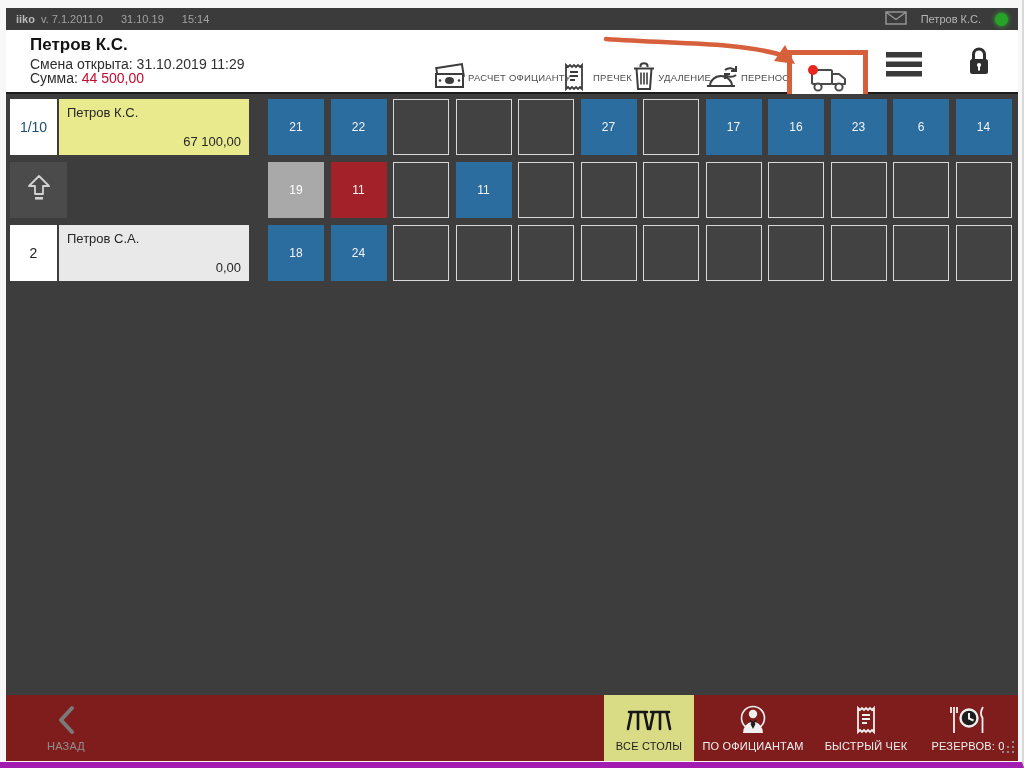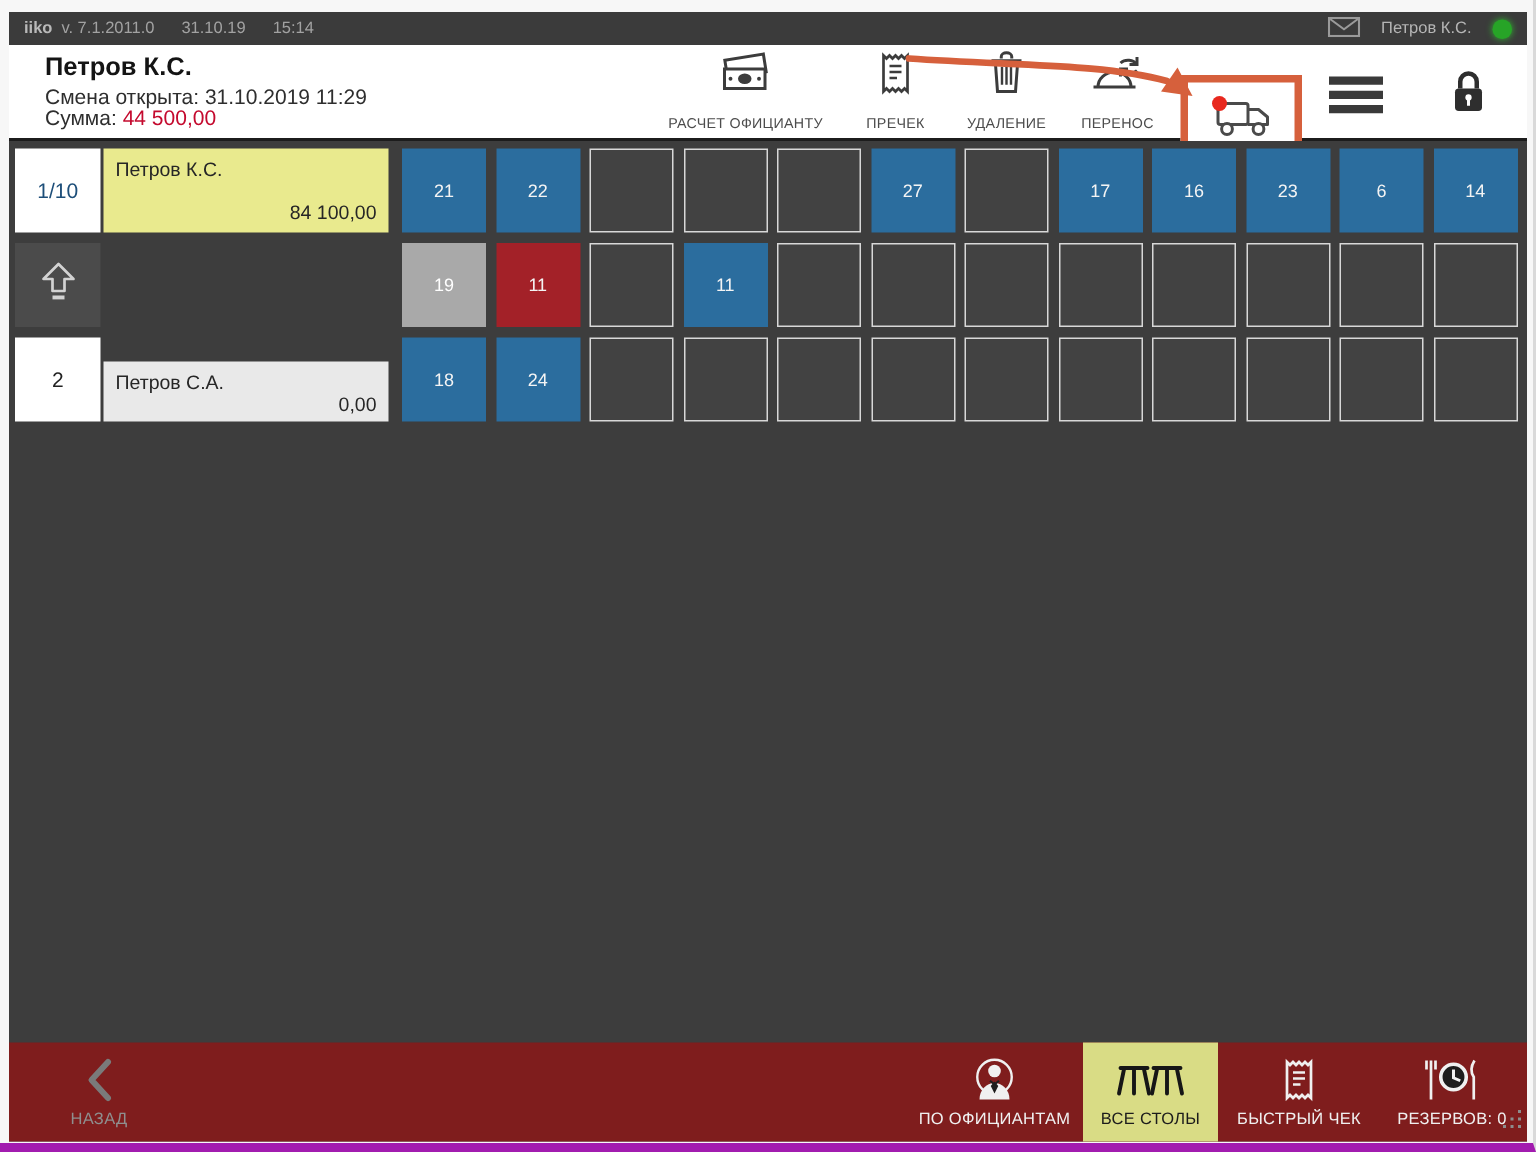--- a/index.html
+++ b/index.html
@@ -15,39 +15,39 @@
   .titlebar-right .user { color:#b5b5b5; }
   .status-dot { width:13px; height:13px; border-radius:50%; background:#27a427; box-shadow:0 0 5px #2fbd2f; }
 
   
   .header { position:relative; height:64px; background:#ffffff; border-bottom:2px solid #1c1c1c; }
   .waiter-info { position:absolute; left:24px; top:5px; }
   .waiter-info h1 { font-size:17px; font-weight:bold; color:#141414; margin-bottom:2px; }
   .waiter-info .line { font-size:14px; color:#2e2e2e; line-height:14px; }
   .sum-value { color:#c40a2e; }
 
-  .tb-btn { position:absolute; top:4px; height:54px; display:flex; flex-direction:column; align-items:center; justify-content:space-between; cursor:pointer; }
+  .tb-btn { position:absolute; top:20px; height:54px; display:flex; flex-direction:row; align-items:center; justify-content:space-between; cursor:pointer; }
   .tb-btn .lbl { font-size:9.5px; color:#4c4c4c; letter-spacing:.2px; white-space:nowrap; }
   .tb-btn svg { display:block; }
   .tb-icon-only { position:absolute; display:flex; align-items:center; justify-content:center; cursor:pointer; }
 
   .truck-box { position:absolute; left:781px; top:20px; width:81px; height:63px; background:#fff; border:5px solid #d6603c; display:flex; align-items:center; justify-content:center; cursor:pointer; }
 
   .annotation-svg { position:absolute; left:0; top:0; width:1012px; height:110px; pointer-events:none; z-index:60; }
 
   
   .main { position:relative; height:601px; background:#3d3d3d; overflow:hidden; }
 
   .side-row { position:absolute; left:4px; display:flex; height:56px; cursor:pointer; }
-  .num-cell { width:57px; background:#ffffff; display:flex; align-items:center; justify-content:center; font-size:14px; color:#1d4e79; margin-right:2px; }
+  .num-cell { width:47px; background:#ffffff; display:flex; align-items:center; justify-content:center; font-size:14px; color:#1d4e79; margin-right:2px; }
   .num-cell.dark-text { color:#222; }
   .name-cell { width:190px; padding:6px 8px; display:flex; flex-direction:column; justify-content:space-between; font-size:13px; color:#262626; }
   .name-cell .amount { align-self:flex-end; }
   .name-cell.yellow { background:#e9ea8e; }
-  .name-cell.gray { background:#e9e9e9;margin-top:16px; }
+  .name-cell.gray { background:#e9e9e9; }
   .pager-cell { width:57px; height:56px; background:#4b4b4b; display:flex; align-items:center; justify-content:center; cursor:pointer; }
 
   .tables-grid { position:absolute; left:262px; top:5px; display:grid; grid-template-columns:repeat(12,56px); grid-auto-rows:56px; column-gap:6.5px; row-gap:7px; }
   .tile { display:flex; align-items:center; justify-content:center; font-size:12px; color:#f4f4f4; cursor:pointer; }
   .tile.blue { background:#2b6d9e; }
   .tile.red  { background:#a32128; color:#f4f4f4; }
   .tile.gray { background:#a9a9a9; color:#ffffff; }
   .tile.empty{ background:#424242; border:1px solid #d8d8d8; }
 
   
@@ -189,21 +189,21 @@
         <path d="M 789 34 L 768 31 L 779 15 Z" fill="#d6603c"></path>
       </svg>
     </div>
 
     <div class="main">
 
       <div class="side-row" style="top:5px;">
         <div class="num-cell">1/10</div>
         <div class="name-cell yellow">
           <span>Петров К.С.</span>
-          <span class="amount">84 100,00</span>
+          <span class="amount">67 100,00</span>
         </div>
       </div>
 
       <div class="pager-cell" style="position:absolute;left:4px;top:68px;">
         <span>
           <svg width="26" height="28" viewBox="0 0 26 28">
             <path d="M13 2 L23 12 h-6 v8 h-8 v-8 H3 Z" fill="none" stroke="#d2d2d2" stroke-width="1.8" stroke-linejoin="round"></path>
             <rect x="9" y="23" width="8" height="2.6" fill="#d2d2d2"></rect>
           </svg>
         </span>
@@ -261,44 +261,44 @@
       <div class="bb-btn back-btn">
         <span>
           <svg width="22" height="30" viewBox="0 0 22 30">
               <path d="M17 3 L6 15 L17 27" fill="none" stroke="#7a7a7a" stroke-width="4" stroke-linecap="round" stroke-linejoin="round"></path>
             </svg>
         </span>
         <span>НАЗАД</span>
       </div>
 
       <div class="bb-right">
+
+        <div class="bb-btn active" style="width:90px;">
+          <span>
+            <svg width="48" height="30" viewBox="0 0 48 30">
+              <g fill="none" stroke="#161616" stroke-width="2.6" stroke-linecap="round">
+                <path d="M4 7 h18 M13 7 v17 M6.5 7 L3 24 M19.5 7 L23 24"></path>
+                <path d="M26 7 h18 M35 7 v17 M28.5 7 L25 24 M41.5 7 L45 24"></path>
+              </g>
+            </svg>
+          </span>
+          <span>ВСЕ СТОЛЫ</span>
+        </div>
 
         <div class="bb-btn" style="width:118px;">
           <span>
             <svg width="32" height="30" viewBox="0 0 32 30">
               <circle cx="16" cy="13" r="11.5" fill="none" stroke="#f0f0f0" stroke-width="1.6"></circle>
               <circle cx="16" cy="9" r="4.2" fill="#f0f0f0"></circle>
               <path d="M6 28 a10 11 0 0 1 20 0 Z" fill="#f0f0f0"></path>
               <path d="M16 16 l-2.5 3 2.5 5 2.5-5 Z" fill="#1d1d1d"></path>
               <path d="M13 15.5 l3 2.5 3-2.5" fill="none" stroke="#1d1d1d" stroke-width="1.4"></path>
             </svg>
           </span>
           <span>ПО ОФИЦИАНТАМ</span>
-        </div>
-
-        <div class="bb-btn active" style="width:90px;">
-          <span>
-            <svg width="48" height="30" viewBox="0 0 48 30">
-              <g fill="none" stroke="#161616" stroke-width="2.6" stroke-linecap="round">
-                <path d="M4 7 h18 M13 7 v17 M6.5 7 L3 24 M19.5 7 L23 24"></path>
-                <path d="M26 7 h18 M35 7 v17 M28.5 7 L25 24 M41.5 7 L45 24"></path>
-              </g>
-            </svg>
-          </span>
-          <span>ВСЕ СТОЛЫ</span>
         </div>
 
         <div class="bb-btn" style="width:108px;">
           <span>
             <svg width="24" height="30" viewBox="0 0 24 30">
               <path d="M4 3 l2 2 2-2 2 2 2-2 2 2 2-2 2 2 2-2 v24 l-2-2 -2 2 -2-2 -2 2 -2-2 -2 2 -2-2 -2 2 z" fill="none" stroke="#f0f0f0" stroke-width="1.8"></path>
               <path d="M8 10 h8 M8 14 h8 M8 18 h5" stroke="#f0f0f0" stroke-width="1.8"></path>
             </svg>
           </span>
           <span>БЫСТРЫЙ ЧЕК</span>

